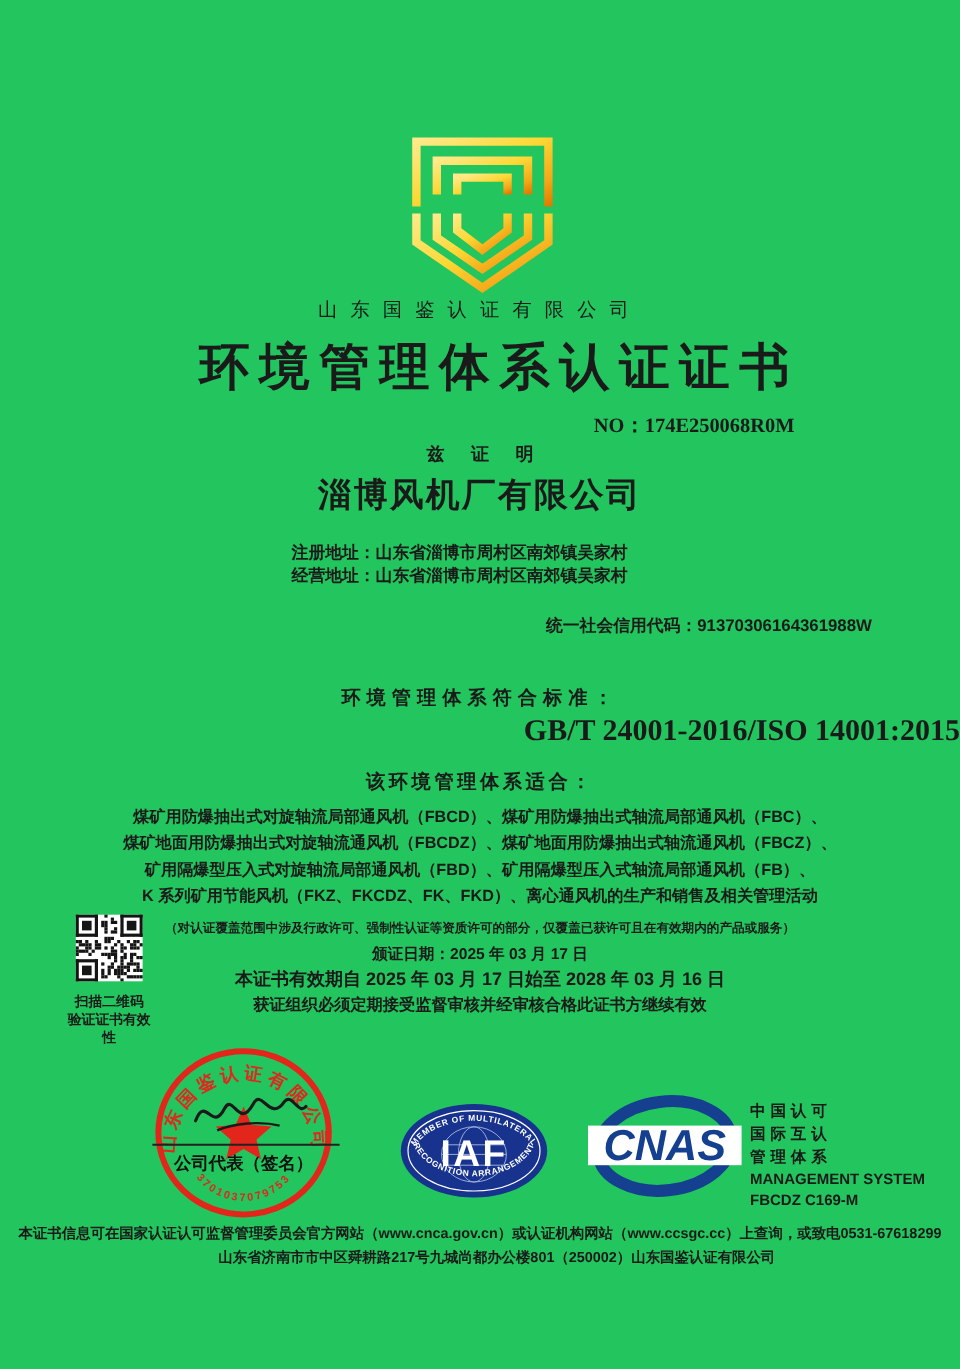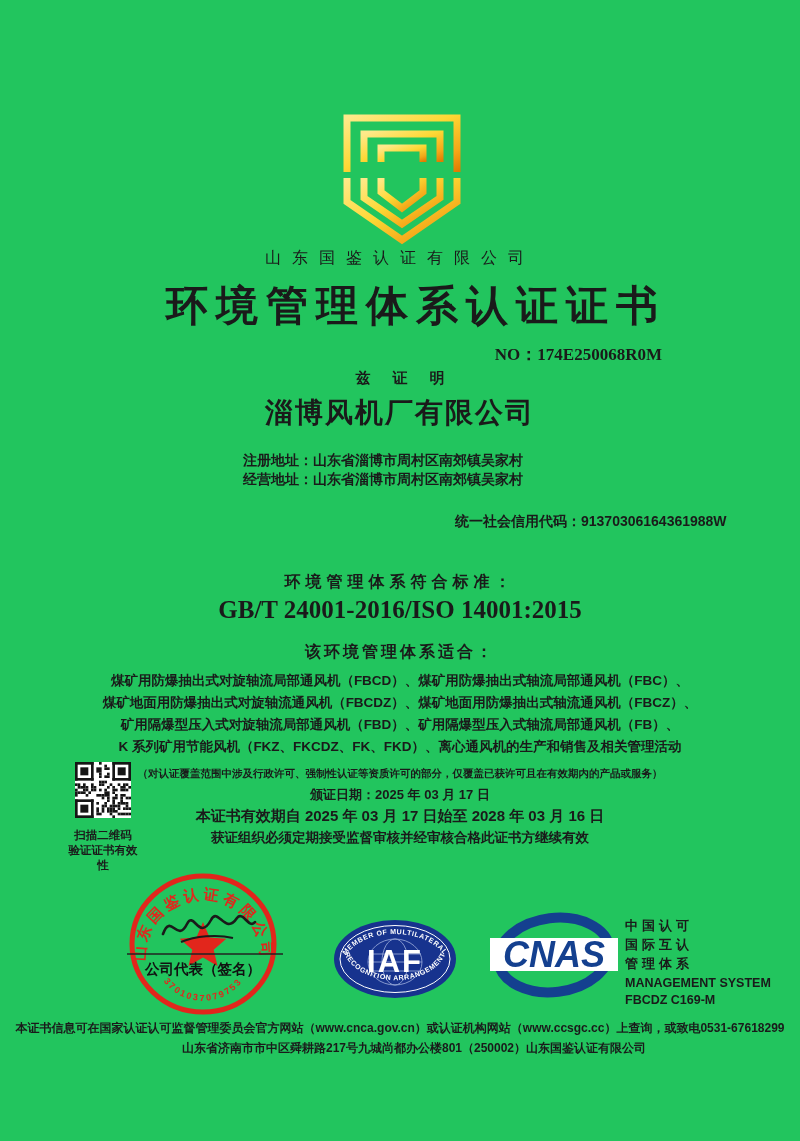--- a/index.html
+++ b/index.html
@@ -12,28 +12,28 @@
   .issuer{top:248px;font-size:16px;letter-spacing:11px;font-weight:500;}
   .title{top:278px;font-size:42px;font-weight:bold;letter-spacing:8px;padding-left:16px;}
   .no-line{top:343px;right:138px;font-family:"Liberation Serif","DejaVu Serif",serif;
            font-weight:bold;font-size:17px;}
   .statement{top:369px;font-size:15px;font-weight:bold;letter-spacing:22px;text-indent:22px;}
   .company{top:394px;font-size:28px;font-weight:bold;letter-spacing:2px;}
   .addr{top:451px;left:243px;font-size:14px;font-weight:bold;line-height:19px;}
   .credit{top:513px;left:455px;font-size:14px;font-weight:bold;}
   .std-head{top:572px;font-size:16px;font-weight:bold;letter-spacing:5px;}
   .standard{top:596px;font-family:"Liberation Serif","DejaVu Serif",serif;
-            font-weight:bold;font-size:25px;}
+            font-weight:bold;font-size:25px;text-align:right;}
   .scope-head{top:642px;font-size:16px;font-weight:bold;letter-spacing:3px;}
   .scope{top:670px;font-size:13.5px;font-weight:bold;line-height:22px;}
   .note{top:767px;font-size:10.5px;font-weight:bold;}
   .issue-date{top:786px;font-size:13px;font-weight:bold;}
   .validity{top:807px;font-size:15px;font-weight:bold;}
   .surveillance{top:829px;font-size:13.5px;font-weight:bold;}
-  .qr-block{left:68px;top:762px;width:70px;text-align:center;}
+  .qr-block{left:56px;top:762px;width:70px;text-align:center;}
   .qr-box{width:56px;height:56px;margin:0 auto;}
   .qr-caption{margin-top:10px;font-size:11.5px;font-weight:bold;line-height:15px;}
   .stamp-wrap{left:125px;top:872px;width:160px;height:150px;}
   .iaf-wrap{left:332px;top:918px;width:126px;height:82px;}
   .cnas-wrap{left:490px;top:905px;width:128px;height:100px;}
   .cnas-text{left:625px;top:916px;font-weight:bold;}
   .cnas-text .zh{font-size:13px;letter-spacing:4px;line-height:19px;}
   .cnas-text .en{font-size:12.5px;line-height:14px;margin-top:3px;}
   .footer1{top:1020px;font-size:12px;font-weight:bold;}
   .footer2{top:1040px;font-size:12px;font-weight:bold;padding-left:14px;}

